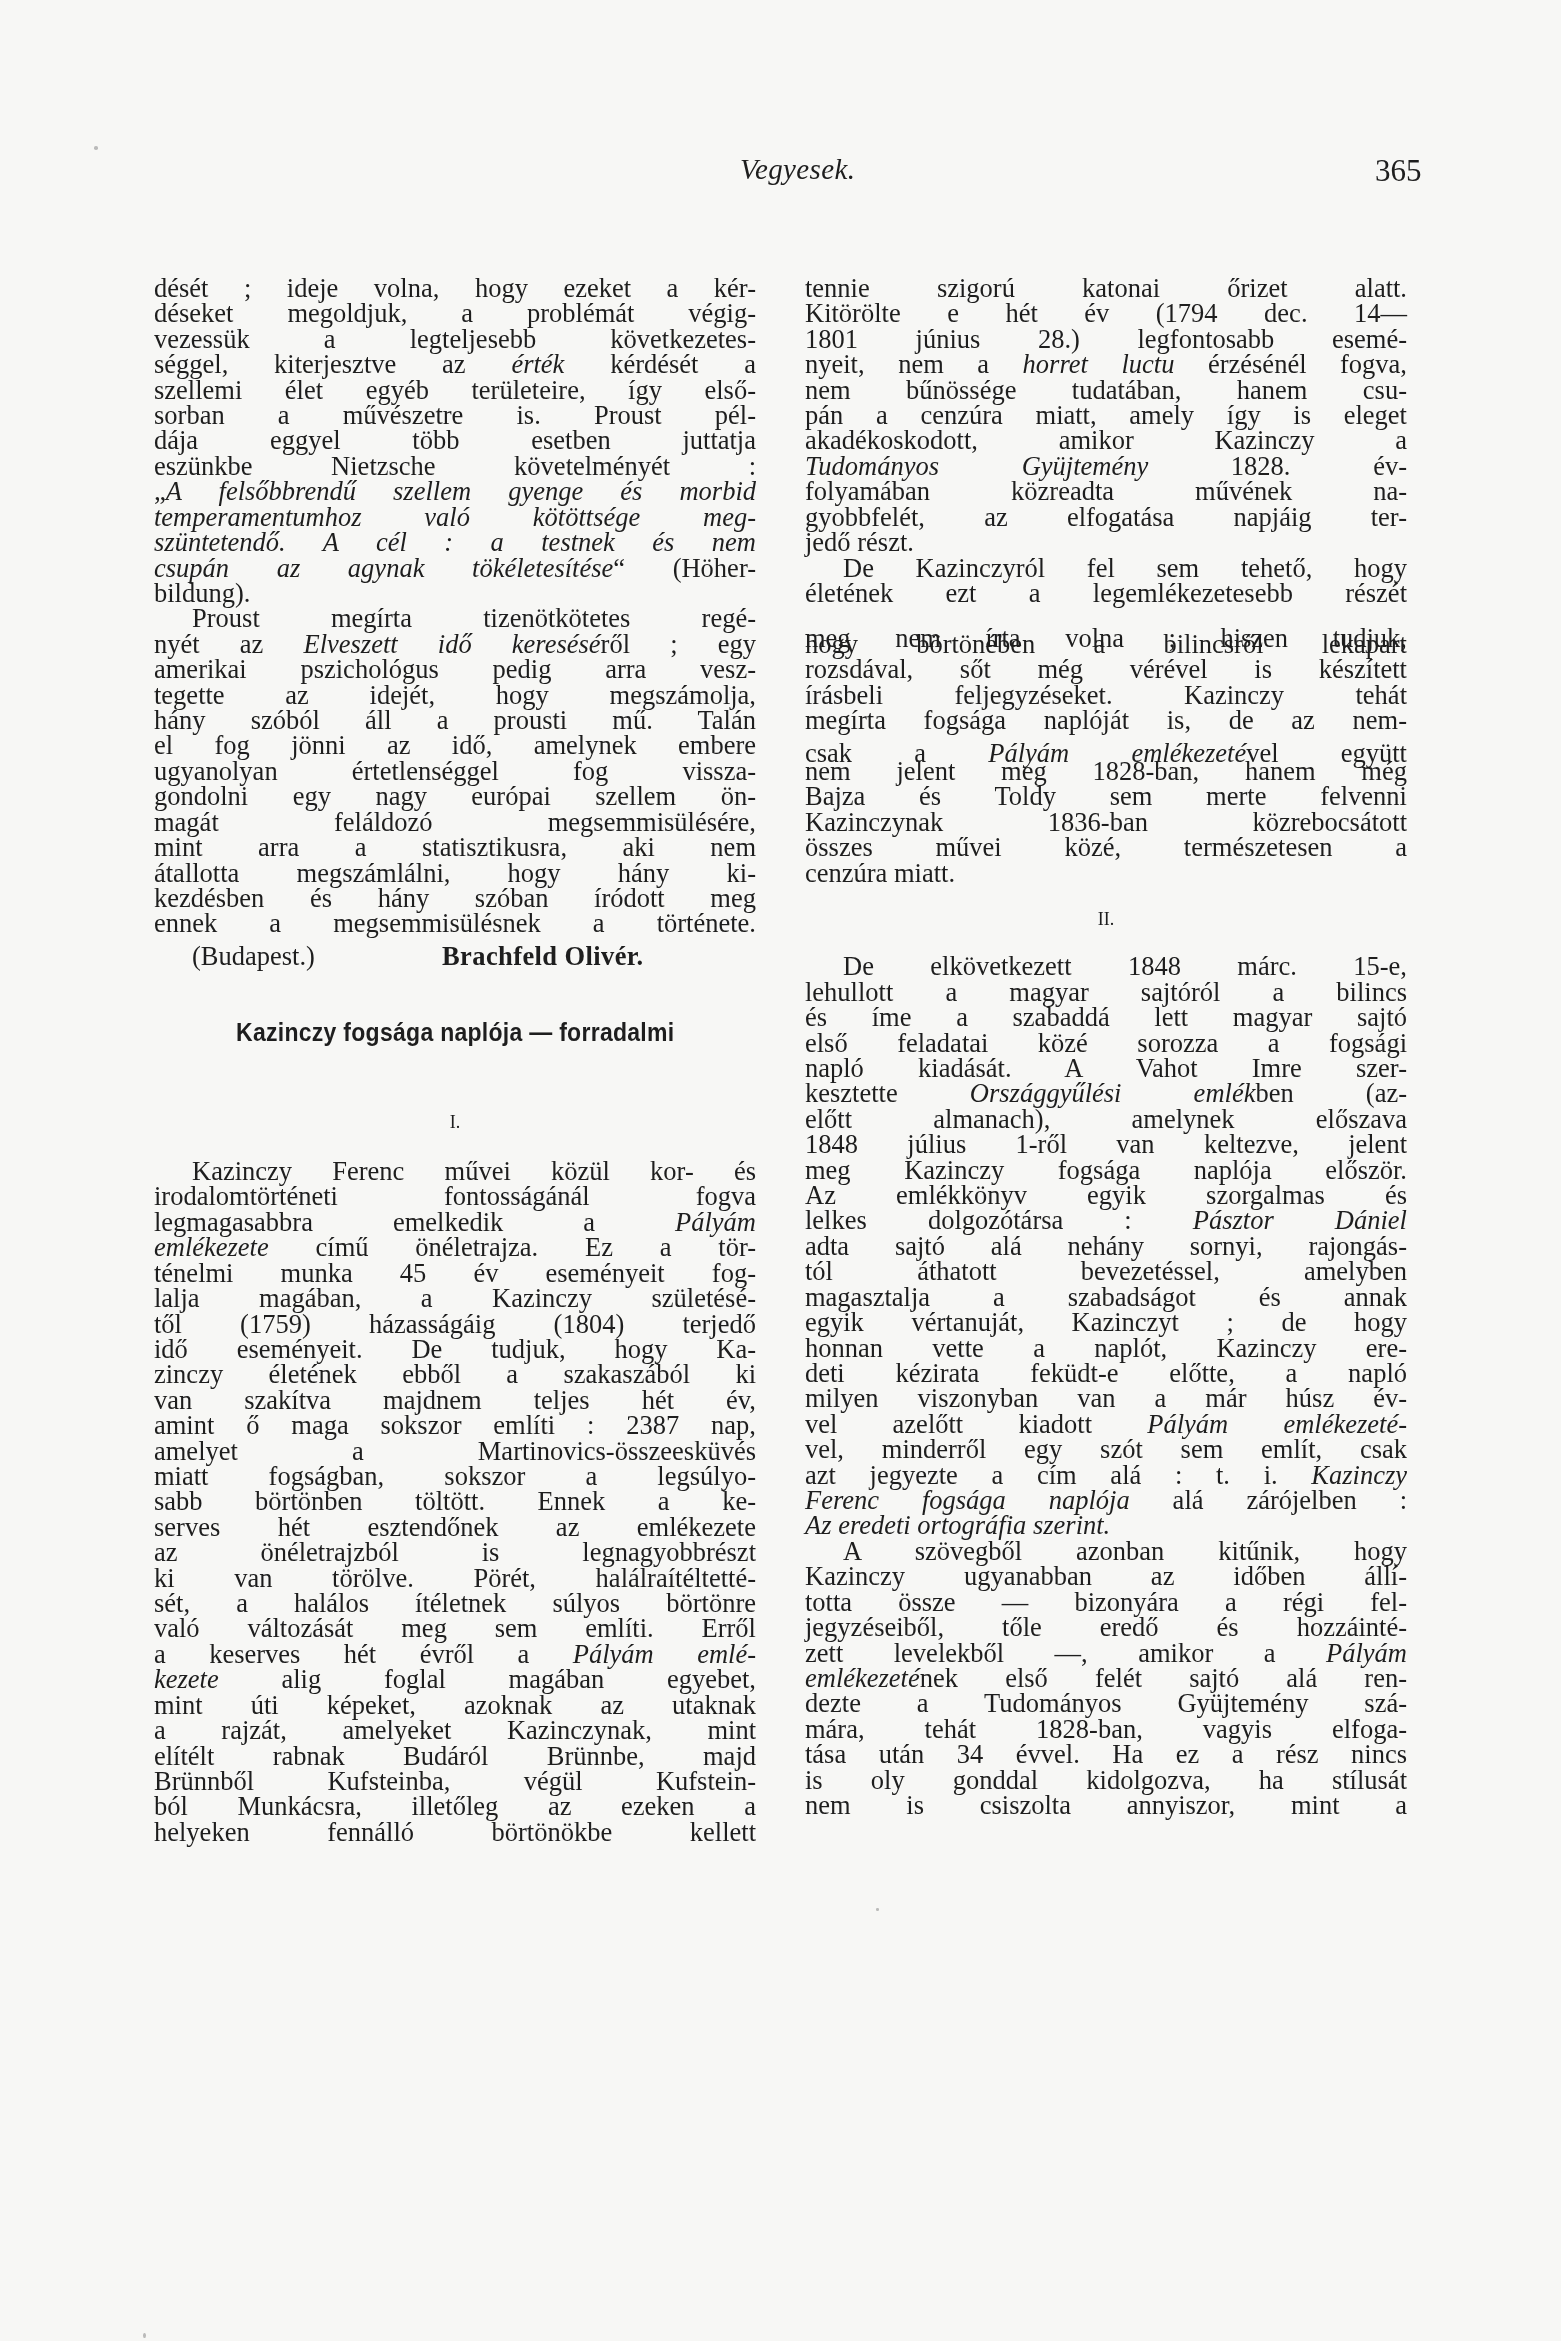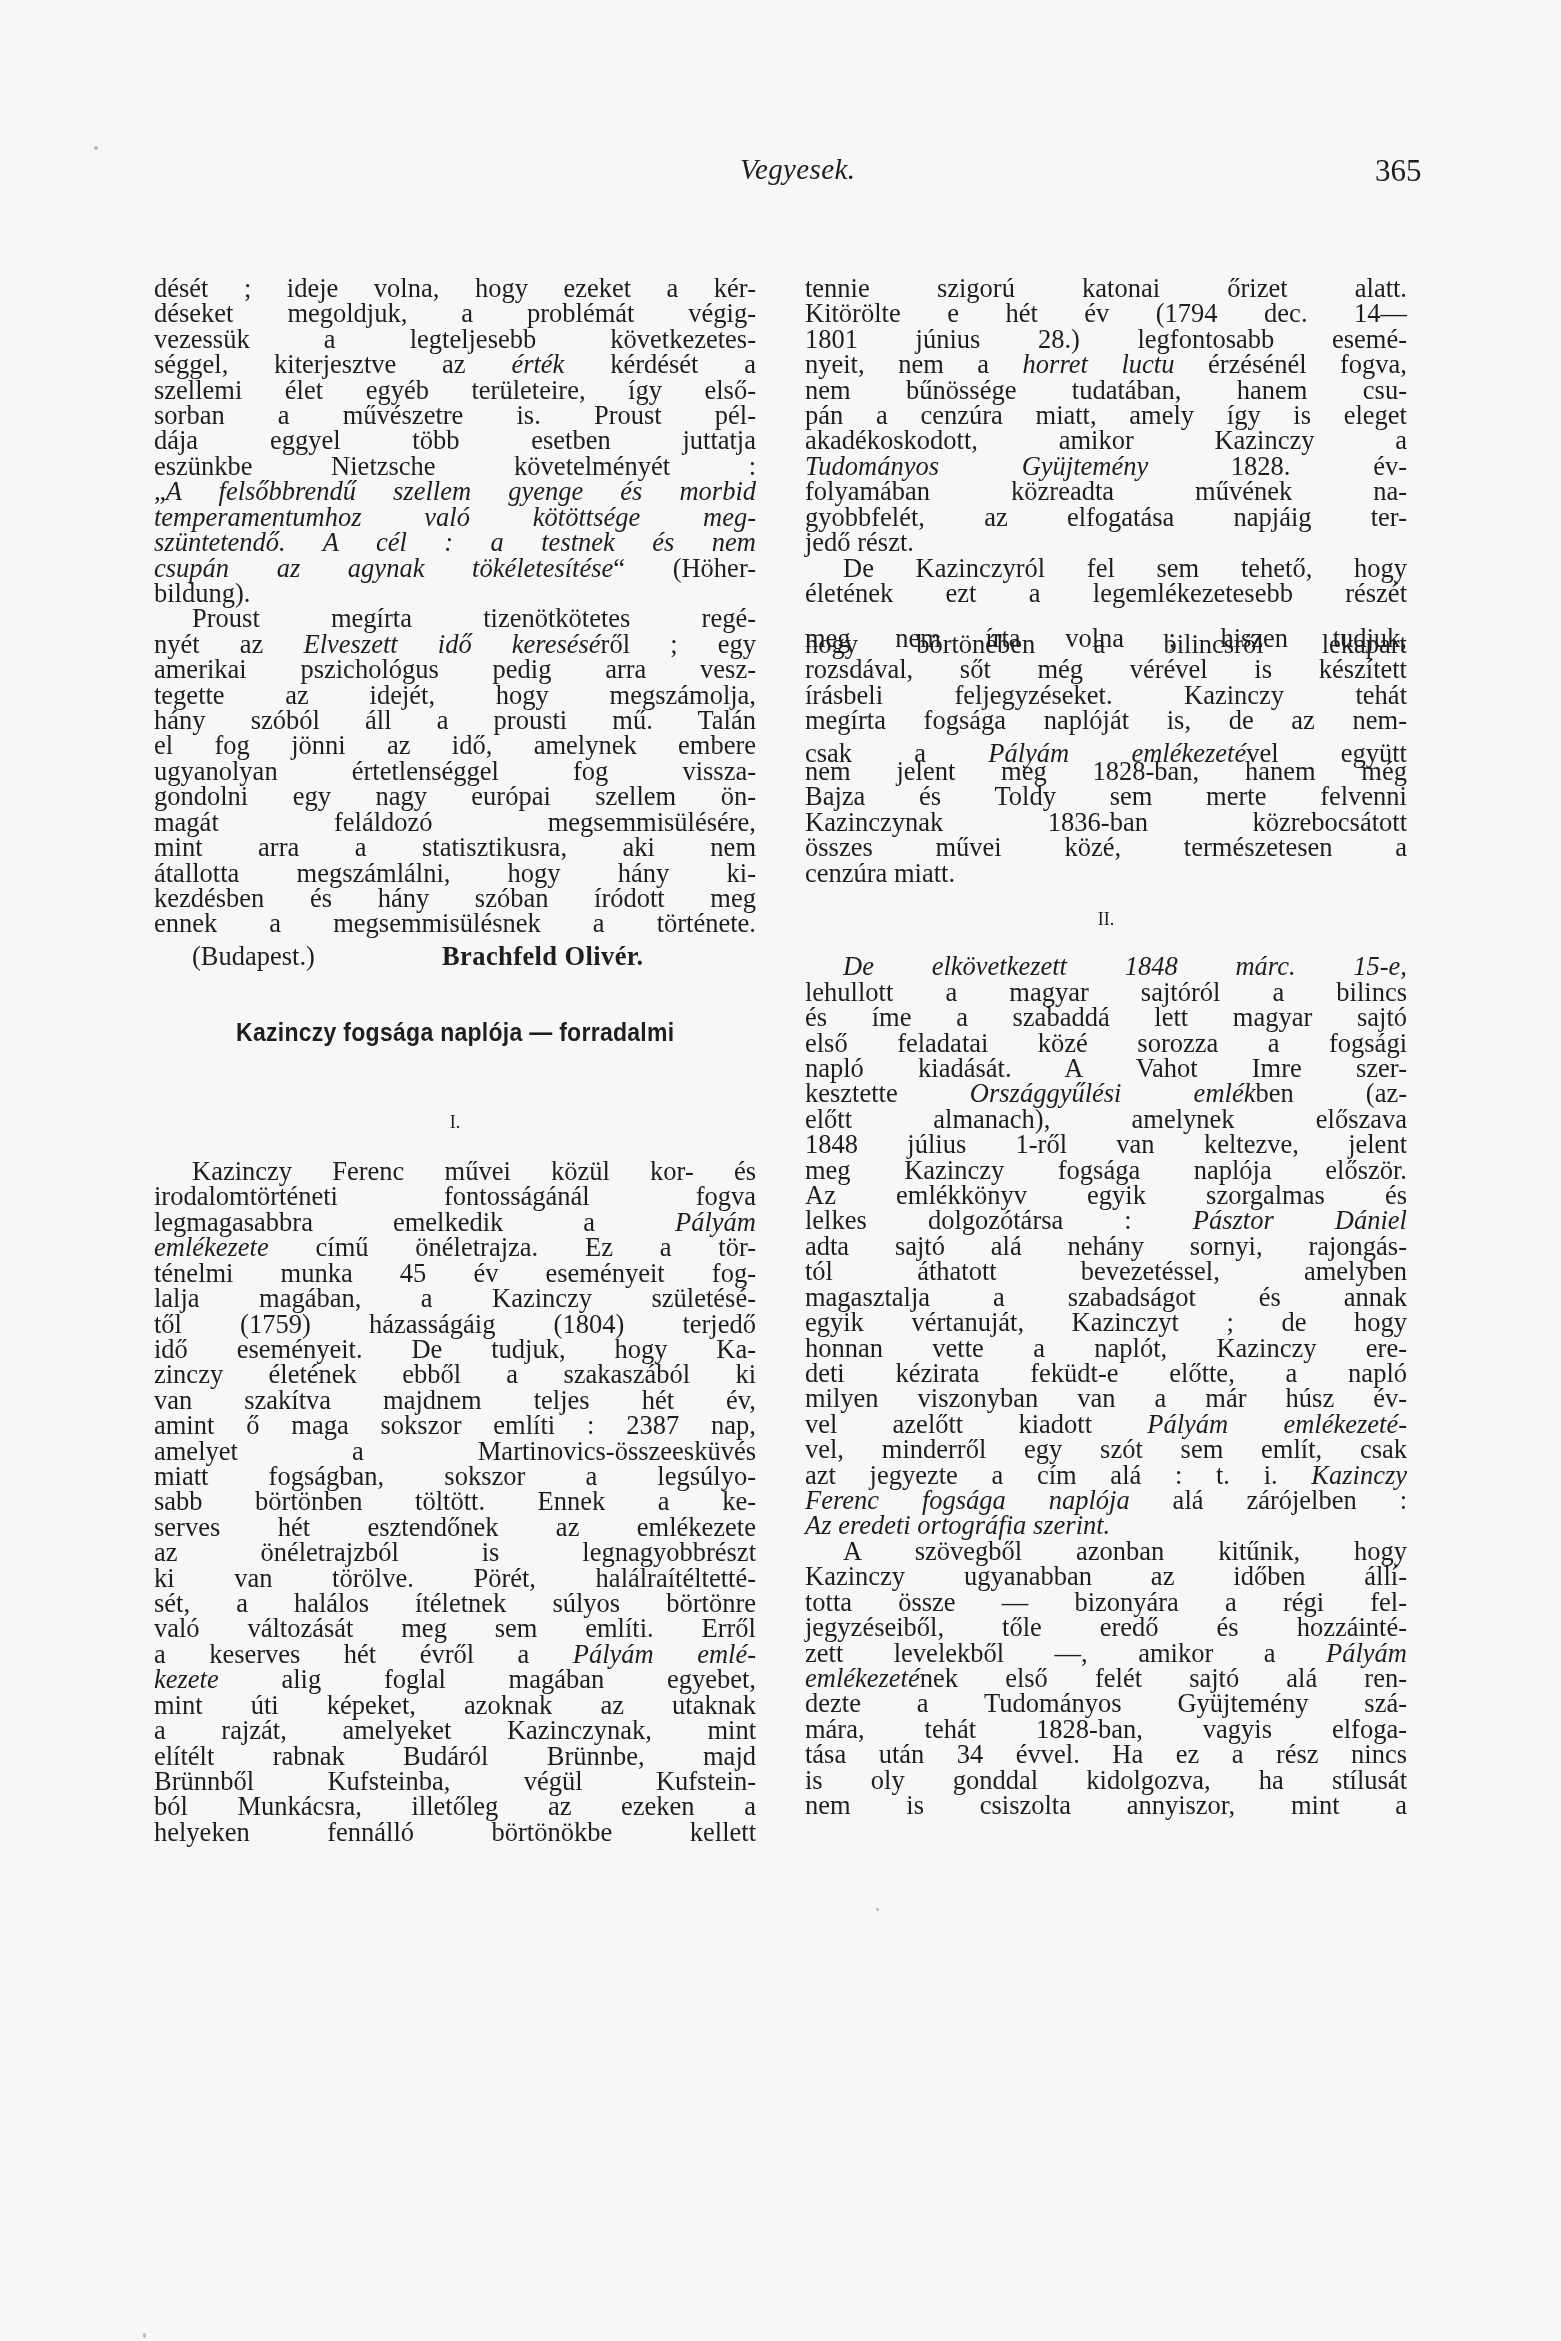--- a/index.html
+++ b/index.html
@@ -145,21 +145,21 @@
       <div class="line" style="top: 432px;"><span>megírta fogsága naplóját is, de az nem-</span></div>
       <div class="line" style="top: 457px; margin-top: 8px;"><span>csak a </span><span class="it">Pályám emlékezeté</span><span>vel együtt</span></div>
       <div class="line" style="top: 483px;"><span>nem jelent meg 1828-ban, hanem még</span></div>
       <div class="line" style="top: 508px;"><span>Bajza és Toldy sem merte felvenni</span></div>
       <div class="line" style="top: 534px;"><span>Kazinczynak 1836-ban közrebocsátott</span></div>
       <div class="line" style="top: 559px;"><span>összes művei közé, természetesen a</span></div>
       <div class="line last" style="top: 585px;"><span>cenzúra miatt.</span></div>
     </div>
   <div class="line center roman" style="top:631px;">II.</div>
   <div id="right-b">
-      <div class="line indent" style="top: 678px; font-style: italic;"><span>De elkövetkezett 1848 márc. 15-e,</span></div>
+      <div class="line indent" style="top: 678px;"><span>De elkövetkezett 1848 márc. 15-e,</span></div>
       <div class="line" style="top: 704px;"><span>lehullott a magyar sajtóról a bilincs</span></div>
       <div class="line" style="top: 729px;"><span>és íme a szabaddá lett magyar sajtó</span></div>
       <div class="line" style="top: 755px;"><span>első feladatai közé sorozza a fogsági</span></div>
       <div class="line" style="top: 780px;"><span>napló kiadását. A Vahot Imre szer-</span></div>
       <div class="line" style="top: 805px;"><span>kesztette </span><span class="it">Országgyűlési emlék</span><span>ben (az-</span></div>
       <div class="line" style="top: 831px;"><span>előtt almanach), amelynek előszava</span></div>
       <div class="line" style="top: 856px;"><span>1848 július 1-ről van keltezve, jelent</span></div>
       <div class="line" style="top: 882px;"><span>meg Kazinczy fogsága naplója először.</span></div>
       <div class="line" style="top: 907px;"><span>Az emlékkönyv egyik szorgalmas és</span></div>
       <div class="line" style="top: 932px;"><span>lelkes dolgozótársa : </span><span class="it">Pásztor Dániel</span></div>

